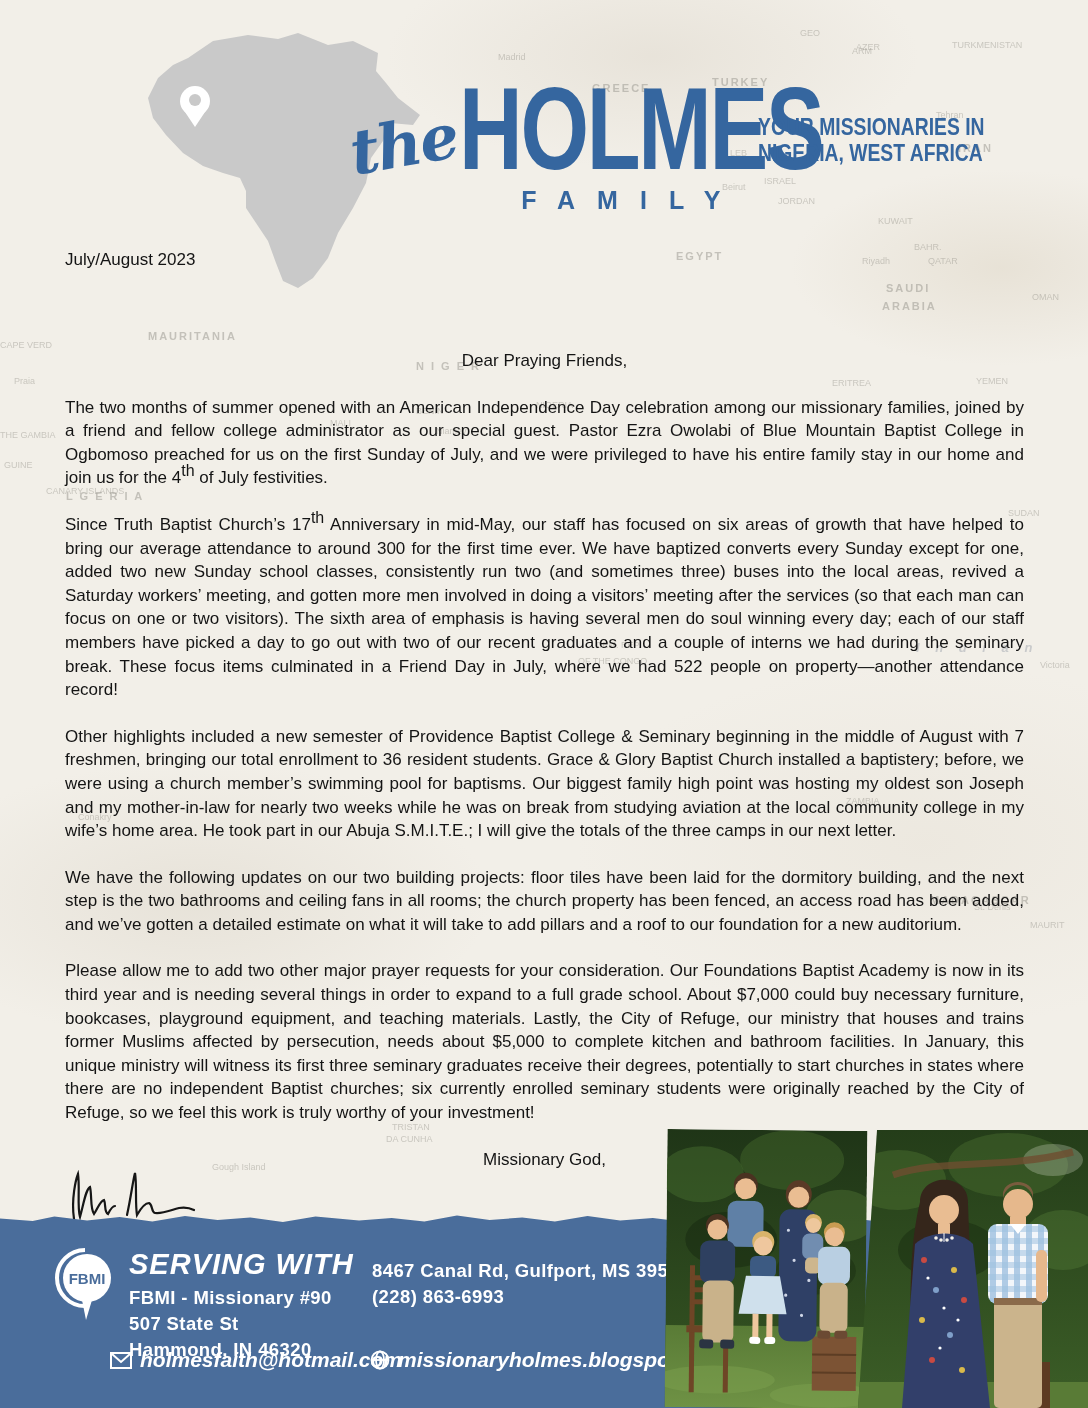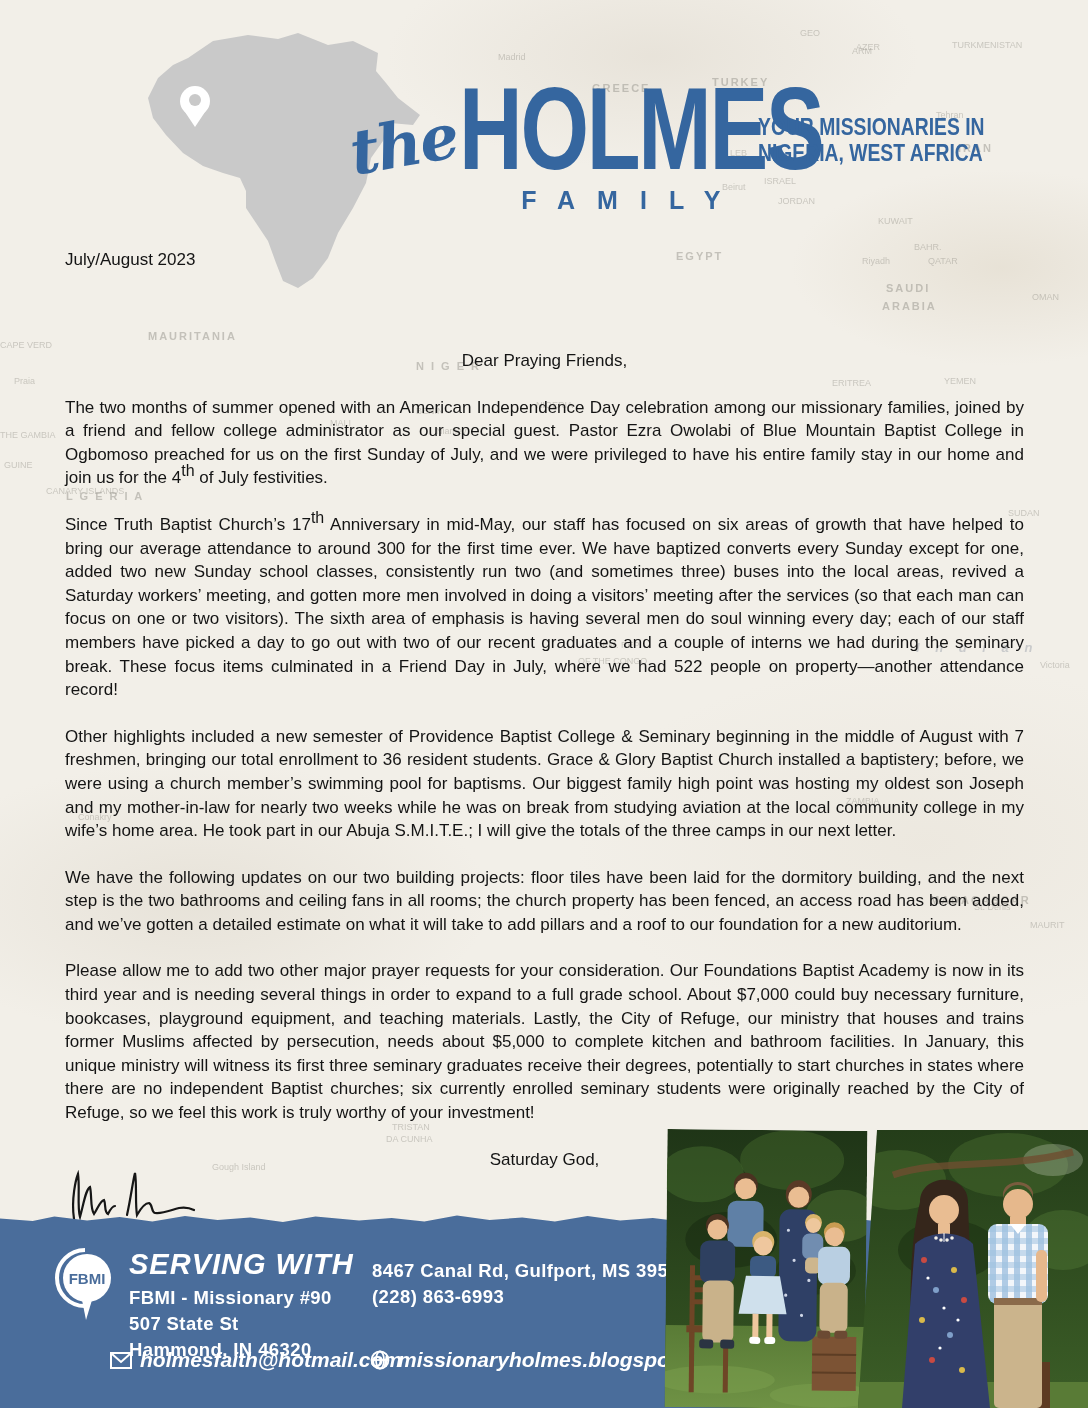--- a/index.html
+++ b/index.html
@@ -106,21 +106,21 @@
       <span class="small" style="left: 0px; top: 340px;">CAPE VERD</span>
       <span class="small" style="left: 14px; top: 376px;">Praia</span>
       <span class="small" style="left: 0px; top: 430px;">THE GAMBIA</span>
       <span class="small" style="left: 4px; top: 460px;">GUINE</span>
       <span style="left: 416px; top: 360px;">N I G E R</span>
       <span class="small" style="left: 330px; top: 418px;">MALI</span>
       <span class="small" style="left: 436px; top: 426px;">Niamey</span>
       <span class="small" style="left: 536px; top: 400px;">NIGERIA</span>
       <span class="small" style="left: 416px; top: 406px;">BENIN</span>
       <span class="small" style="left: 832px; top: 378px;">ERITREA</span>
-      <span class="small" style="left: 944px; top: 376px;">YEMEN</span>
+      <span class="small" style="left: 976px; top: 376px;">YEMEN</span>
       <span class="small" style="left: 1008px; top: 508px;">SUDAN</span>
       <span class="small" style="left: 596px; top: 640px;">DEM. REP.</span>
       <span class="small" style="left: 578px; top: 656px;">OF THE CONGO</span>
       <span class="ital" style="left: 916px; top: 640px;">I n d i a n</span>
       <span class="small" style="left: 846px; top: 796px;">ZAMBIA</span>
       <span style="left: 930px; top: 894px;">MADAGASCAR</span>
       <span class="small" style="left: 974px; top: 902px;">St. Denis</span>
       <span class="small" style="left: 1030px; top: 920px;">MAURIT</span>
       <span class="small" style="left: 1040px; top: 660px;">Victoria</span>
       <span class="small" style="left: 78px; top: 812px;">Conakry</span>
@@ -156,21 +156,21 @@
 
   <main class="letter">
     <p class="salutation">Dear Praying Friends,</p>
     <div id="paragraphs">
         <p>The two months of summer opened with an American Independence Day celebration among our missionary families, joined by a friend and fellow college administrator as our special guest. Pastor Ezra Owolabi of Blue Mountain Baptist College in Ogbomoso preached for us on the first Sunday of July, and we were privileged to have his entire family stay in our home and join us for the 4<sup>th</sup> of July festivities.</p>
         <p>Since Truth Baptist Church’s 17<sup>th</sup> Anniversary in mid-May, our staff has focused on six areas of growth that have helped to bring our average attendance to around 300 for the first time ever. We have baptized converts every Sunday except for one, added two new Sunday school classes, consistently run two (and sometimes three) buses into the local areas, revived a Saturday workers’ meeting, and gotten more men involved in doing a visitors’ meeting after the services (so that each man can focus on one or two visitors). The sixth area of emphasis is having several men do soul winning every day; each of our staff members have picked a day to go out with two of our recent graduates and a couple of interns we had during the seminary break. These focus items culminated in a Friend Day in July, where we had 522 people on property—another attendance record!</p>
         <p>Other highlights included a new semester of Providence Baptist College &amp; Seminary beginning in the middle of August with 7 freshmen, bringing our total enrollment to 36 resident students. Grace &amp; Glory Baptist Church installed a baptistery; before, we were using a church member’s swimming pool for baptisms. Our biggest family high point was hosting my oldest son Joseph and my mother-in-law for nearly two weeks while he was on break from studying aviation at the local community college in my wife’s home area. He took part in our Abuja S.M.I.T.E.; I will give the totals of the three camps in our next letter.</p>
         <p>We have the following updates on our two building projects: floor tiles have been laid for the dormitory building, and the next step is the two bathrooms and ceiling fans in all rooms; the church property has been fenced, an access road has been added, and we’ve gotten a detailed estimate on what it will take to add pillars and a roof to our foundation for a new auditorium.</p>
         <p>Please allow me to add two other major prayer requests for your consideration. Our Foundations Baptist Academy is now in its third year and is needing several things in order to expand to a full grade school. About $7,000 could buy necessary furniture, bookcases, playground equipment, and teaching materials. Lastly, the City of Refuge, our ministry that houses and trains former Muslims affected by persecution, needs about $5,000 to complete kitchen and bathroom facilities. In January, this unique ministry will witness its first three seminary graduates receive their degrees, potentially to start churches in states where there are no independent Baptist churches; six currently enrolled seminary students were originally reached by the City of Refuge, so we feel this work is truly worthy of your investment!</p>
       </div>
-    <p class="closing">Saturday God,</p>
+    <p class="closing">Missionary God,</p>
     <svg class="signature" width="175" height="62" viewBox="0 0 175 62">
       <path d="M9,52 C6,32 11,12 13,7 C15,20 12,40 15,50 C19,35 21,22 25,20 C27,28 25,41 29,47 C33,41 35,34 39,33 C41,37 39,45 43,47 C45,43 47,39 50,39" stroke="#161616" fill="none" stroke-width="2.2" stroke-linecap="round"></path>
       <path d="M62,48 C66,30 68,13 70,6 C72,18 70,36 72,48 C76,41 80,36 84,36 C88,38 86,45 90,46 C98,47 106,43 114,41 C120,40 125,41 129,43" stroke="#161616" fill="none" stroke-width="2.2" stroke-linecap="round"></path>
     </svg>
     <p class="sig-line">Mark Holmes, written 20 September 2023</p>
   </main>
 
   <footer class="footer">
     <div class="footer-tear"></div>
 

